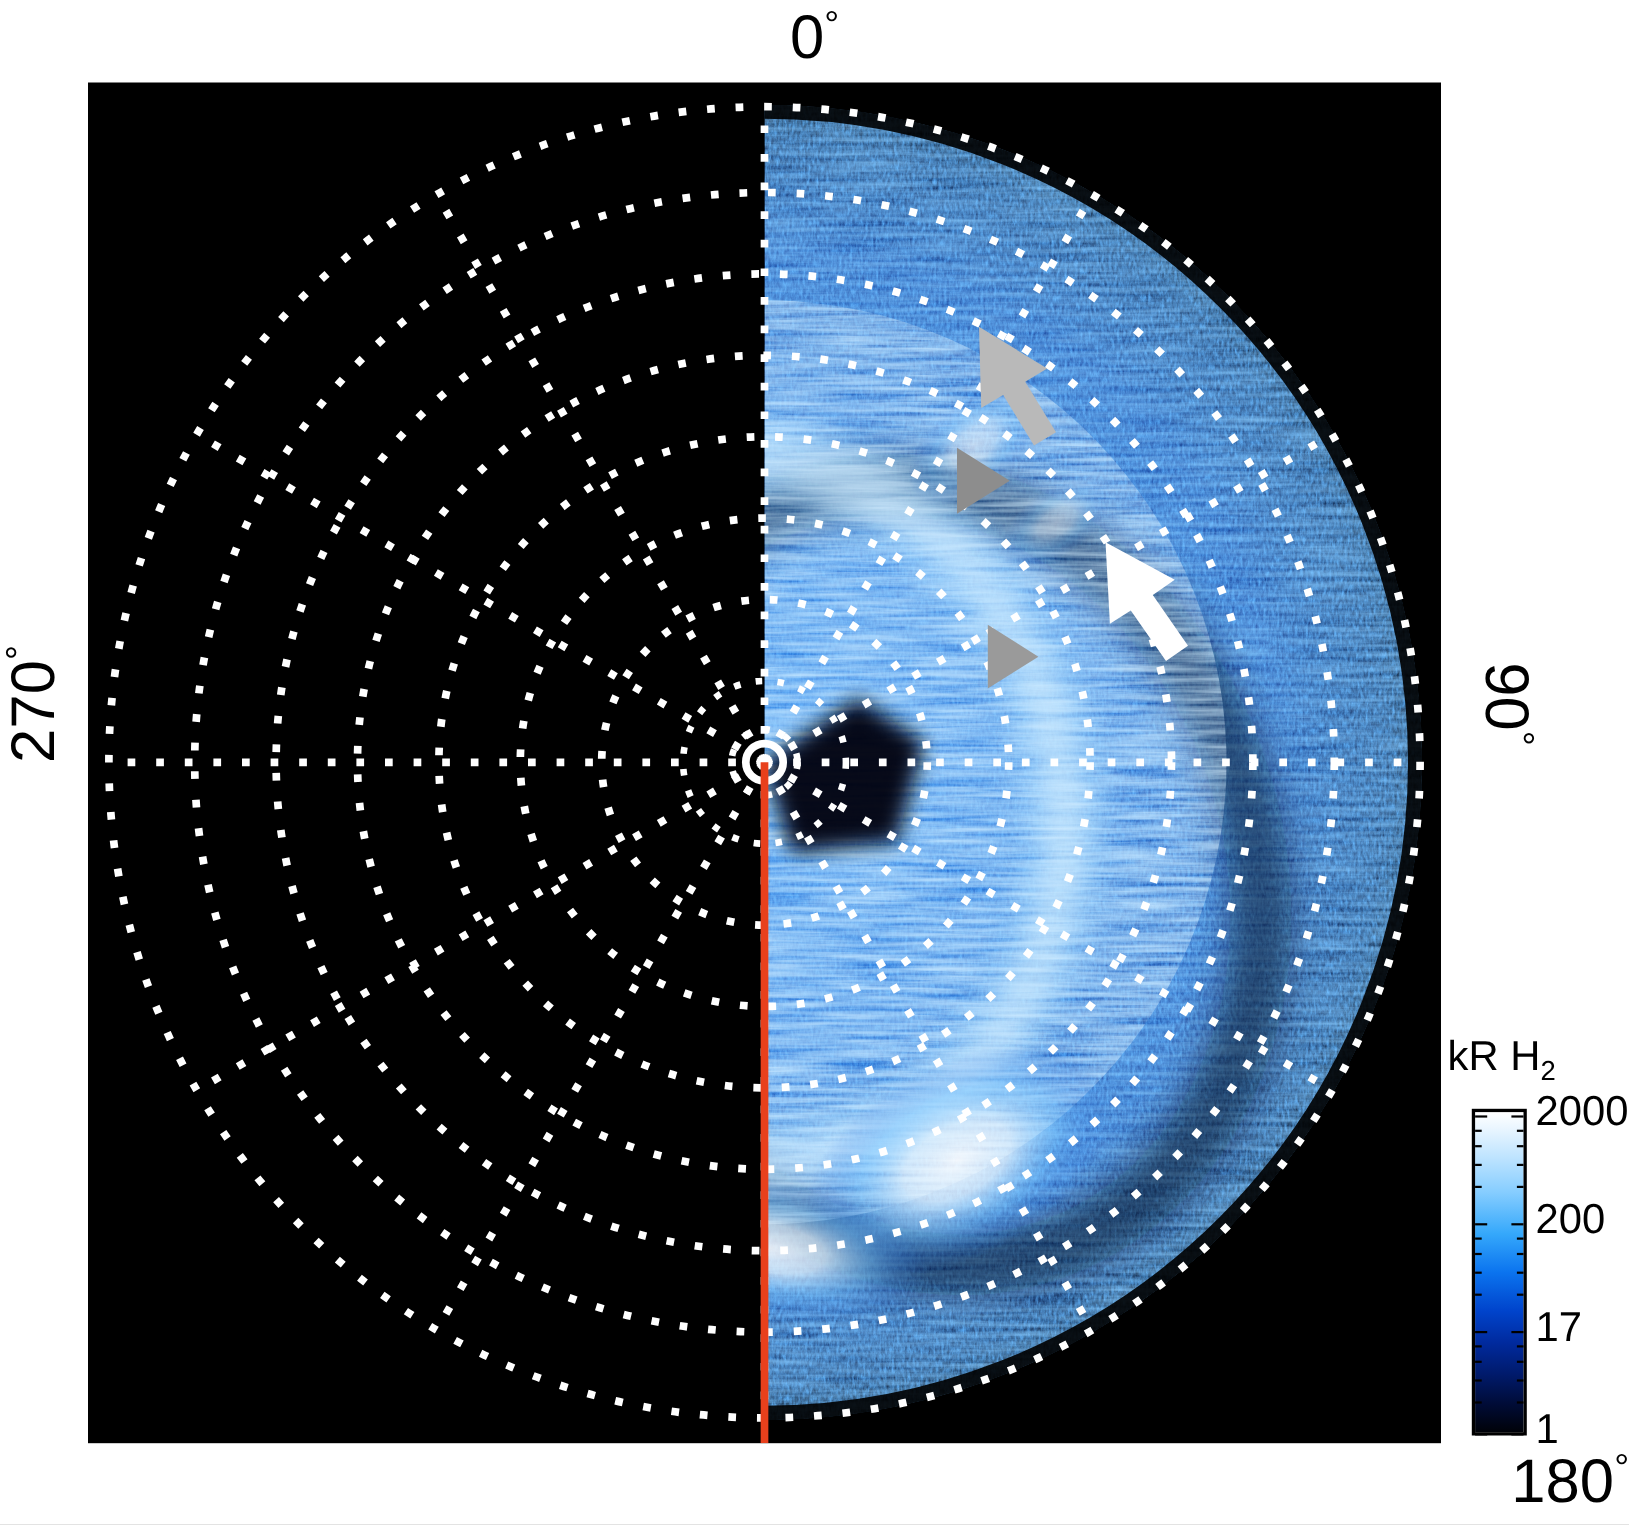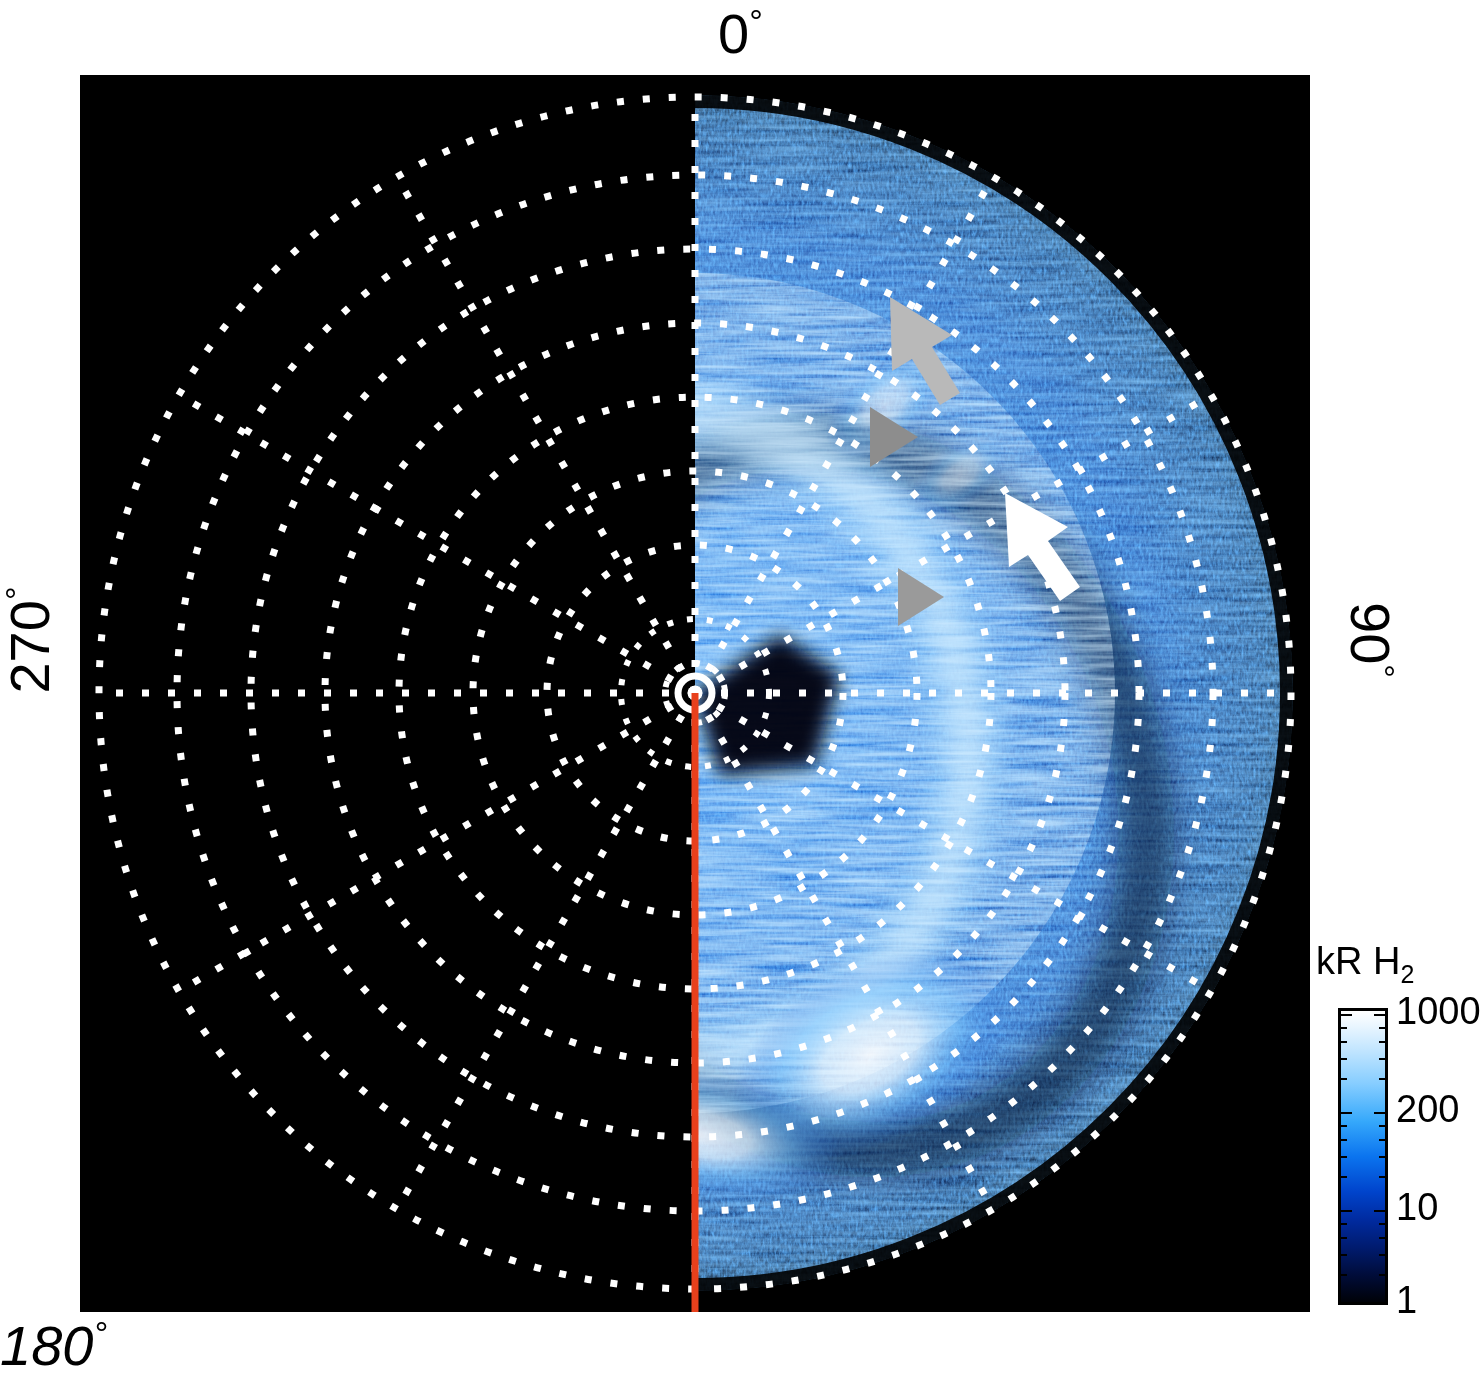--- a/index.html
+++ b/index.html
@@ -9,21 +9,21 @@
   
   #figure{position:absolute;left:0;top:0;width:1481px;height:1386px;background:#fff;}
 
   
   #plot-area{position:absolute;left:80px;top:75px;width:1230px;height:1237px;
              background:#000;overflow:hidden;}
 
   
   .axis-label{position:absolute;font-size:56px;line-height:1;color:#000;white-space:nowrap;}
   #label-0{left:0;top:6px;width:1481px;text-align:center;}
-  #label-180{left:0;top:1318px;width:1481px;text-align:left;font-style:italic;}
+  #label-180{left:0;top:1318px;width:1481px;text-align:right;}
   #label-270{left:-60px;top:612px;width:180px;text-align:center;
              transform:rotate(-90deg);transform-origin:50% 50%;}
   #label-90{left:1280px;top:612px;width:180px;text-align:center;
             transform:rotate(90deg);transform-origin:50% 50%;}
   .deg{font-size:34px;vertical-align:super;line-height:0;}
 
   
   #colorbar-group{position:absolute;left:1316px;top:940px;width:165px;height:380px;}
   #cb-title{position:absolute;left:0;top:0;font-size:38px;white-space:nowrap;text-align:center;}
   #cb-title sub{font-size:25px;vertical-align:sub;line-height:0;}
@@ -280,19 +280,19 @@
       <div class="cb-tick minor rt" style="top:212px"></div>
       <div class="cb-tick minor lt" style="top:212px"></div>
       <div class="cb-tick minor rt" style="top:226px"></div>
       <div class="cb-tick minor lt" style="top:226px"></div>
       <div class="cb-tick minor rt" style="top:243px"></div>
       <div class="cb-tick minor lt" style="top:243px"></div>
       <div class="cb-tick minor rt" style="top:263px"></div>
       <div class="cb-tick minor lt" style="top:263px"></div>
     </div>
 
-    <div class="cb-label" style="top:71px">1000</div>
+    <div class="cb-label" style="top:71px">2000</div>
     <div class="cb-label" style="top:169px">200</div>
-    <div class="cb-label" style="top:267px">10</div>
+    <div class="cb-label" style="top:267px">17</div>
     <div class="cb-label" style="top:360px">1</div>
   </div>
 
 </div>
 
 </body></html>

